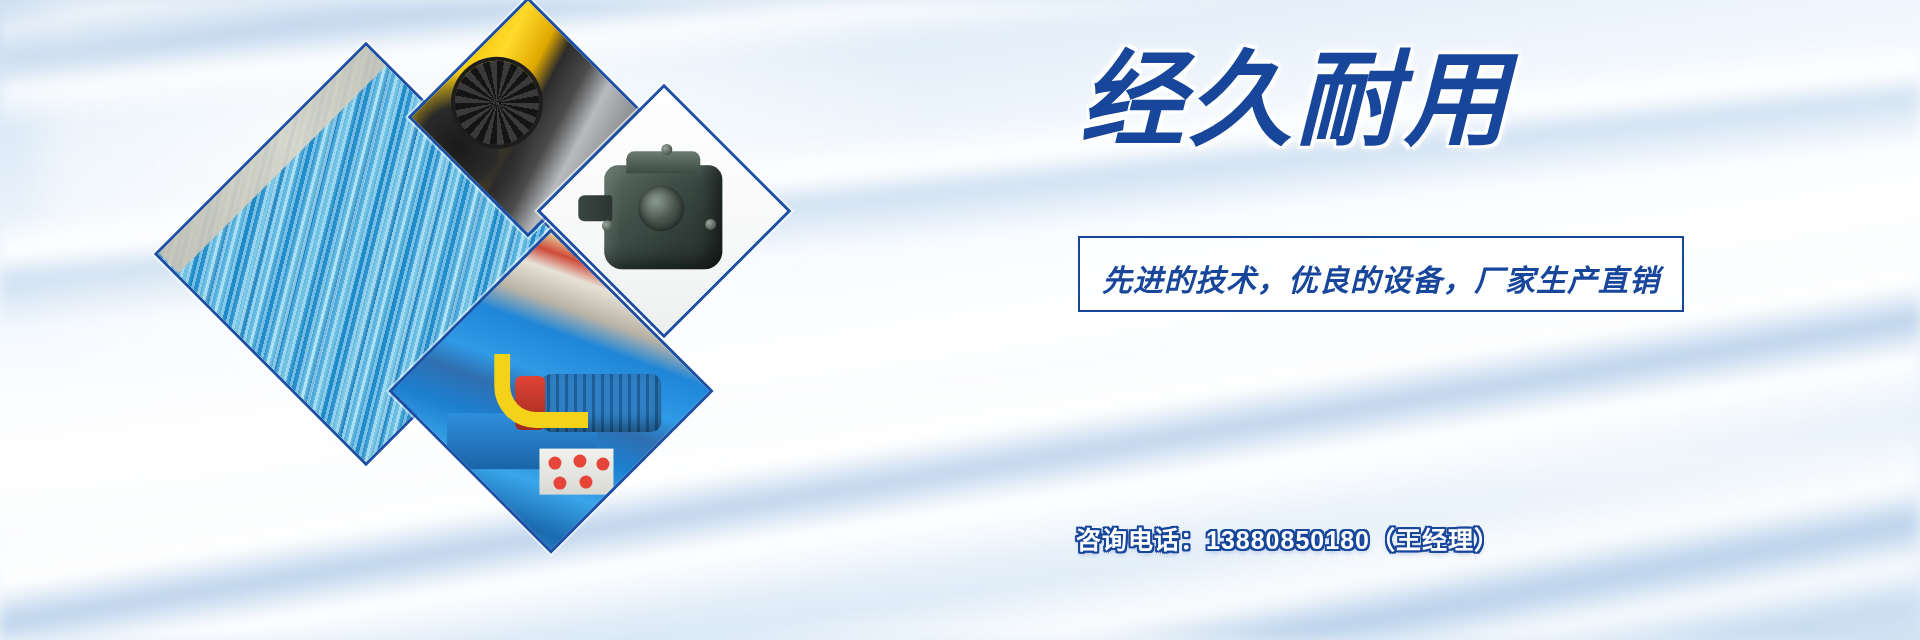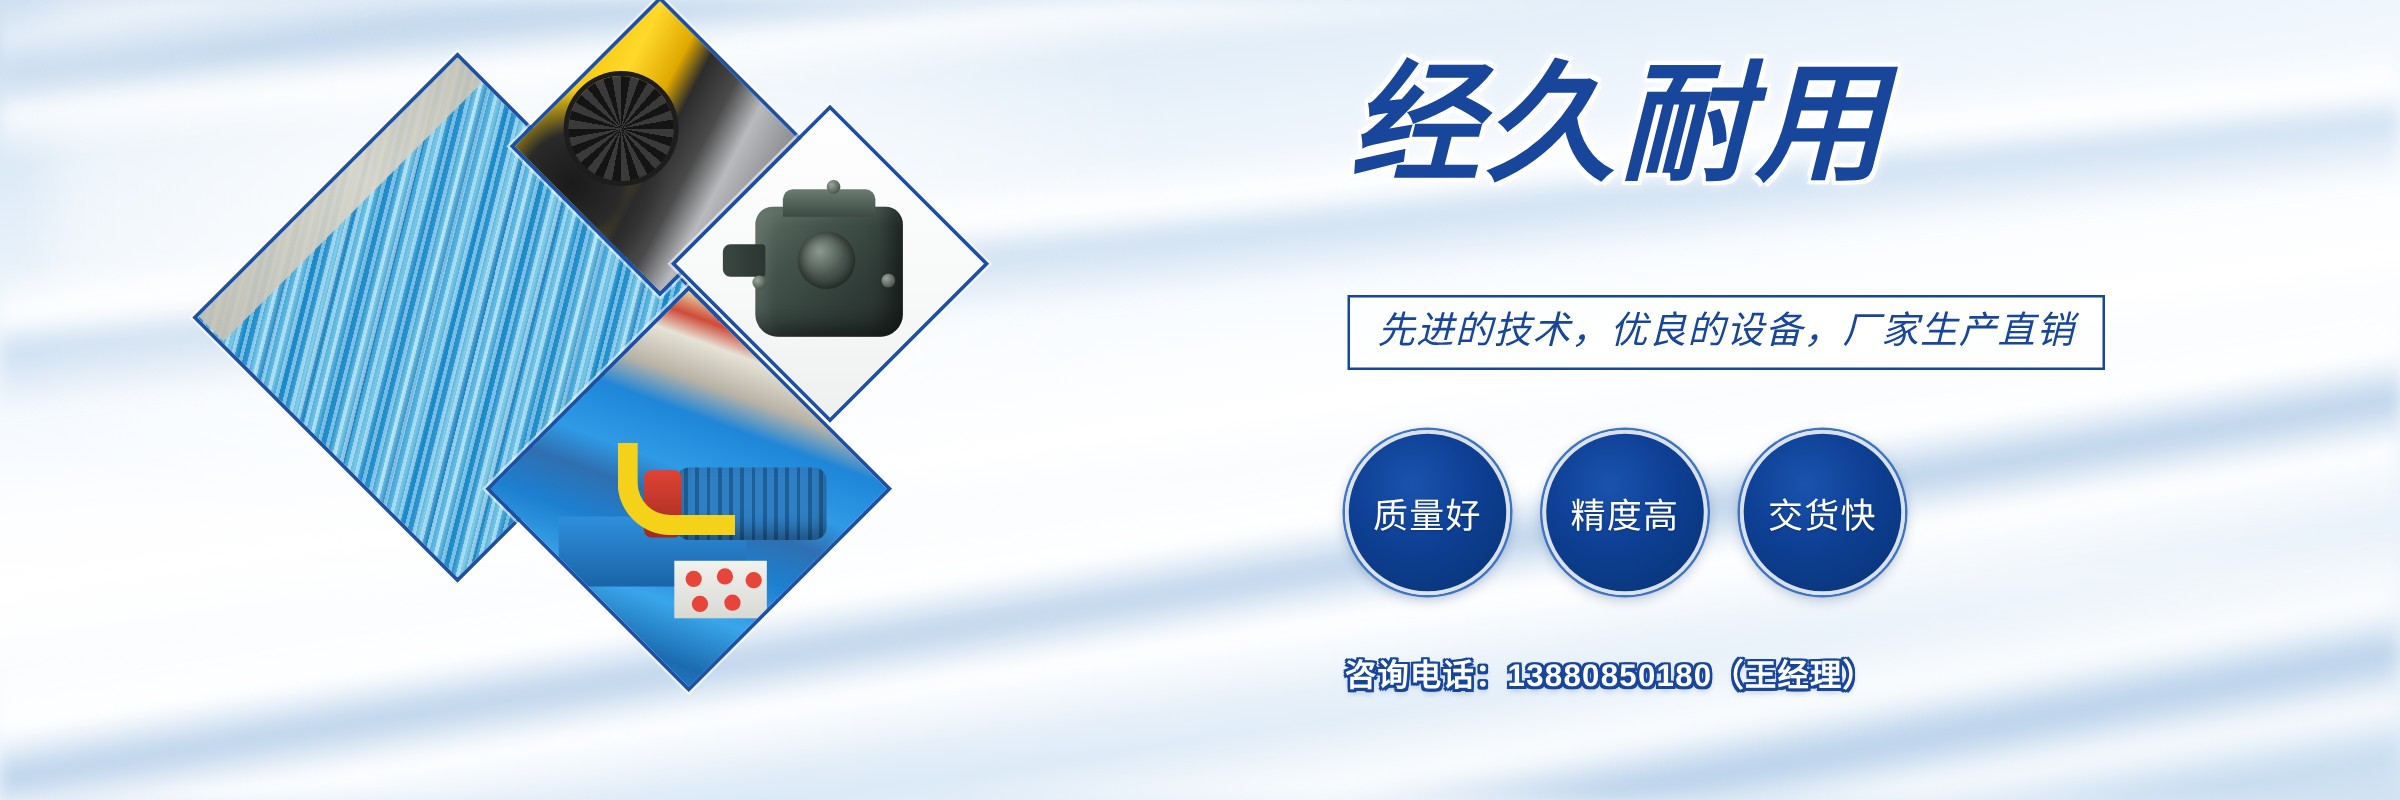--- a/index.html
+++ b/index.html
@@ -222,21 +222,21 @@
       3px -3px 0 rgba(255,255,255,.9), -3px 3px 0 rgba(255,255,255,.9);
     -webkit-text-stroke:2px rgba(255,255,255,0.0);
   }
   .subtitle-box{
     position:absolute;left:1078px;top:236px;
     border:2px solid #17469b;background:rgba(255,255,255,0.58);
     padding:11px 22px 13px 22px;
   }
   .subtitle-box .txt{
     font-size:30px;line-height:1.05;font-style:italic;color:#17469b;
-    letter-spacing:1px;white-space:nowrap;font-weight:400;
+    letter-spacing:1px;white-space:nowrap;font-weight:700;margin-top:16px;
   }
   .badges{position:absolute;left:1076px;top:344px;display:flex;gap:26px;}
   .badge{
     width:126px;height:126px;border-radius:50%;
     background:radial-gradient(circle at 40% 32%, #1a53ae 0%, #0d3f93 45%, #083272 100%);
     border:3px solid rgba(255,255,255,0.85);
     box-shadow:0 0 0 2px #3f74c0, 0 3px 10px rgba(10,45,110,.30);
     display:flex;align-items:center;justify-content:center;
   }
   .badge span{
@@ -304,27 +304,16 @@
     </div>
 
   </div>
 
   <div class="headline">经久耐用</div>
 
   <div class="subtitle-box">
     <div class="txt">先进的技术，优良的设备，厂家生产直销</div>
   </div>
 
-  <div class="badges">
-    <div class="badge">
-      <span>质量好</span>
-    </div>
-    <div class="badge">
-      <span>精度高</span>
-    </div>
-    <div class="badge">
-      <span>交货快</span>
-    </div>
-  </div>
 
   <div class="phone">咨询电话：13880850180（王经理）</div>
 
 </div>
 
 </body></html>

